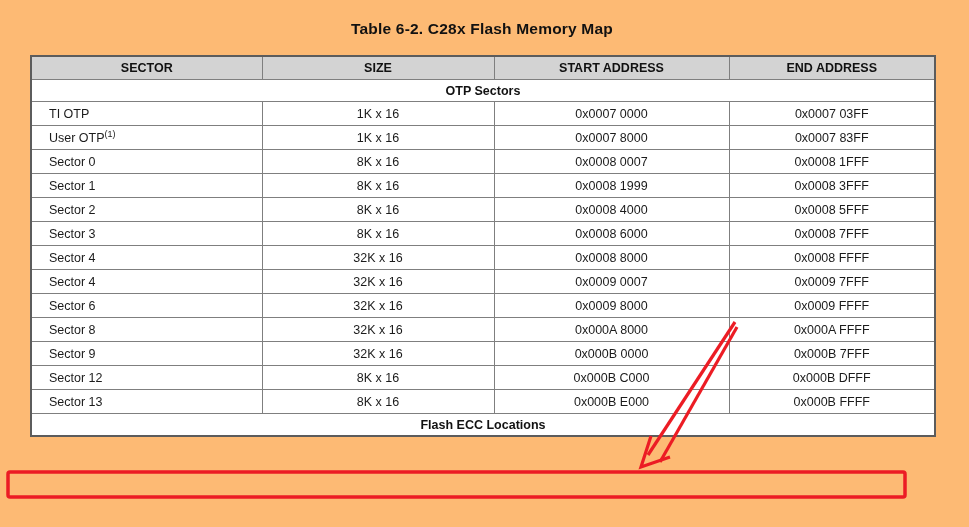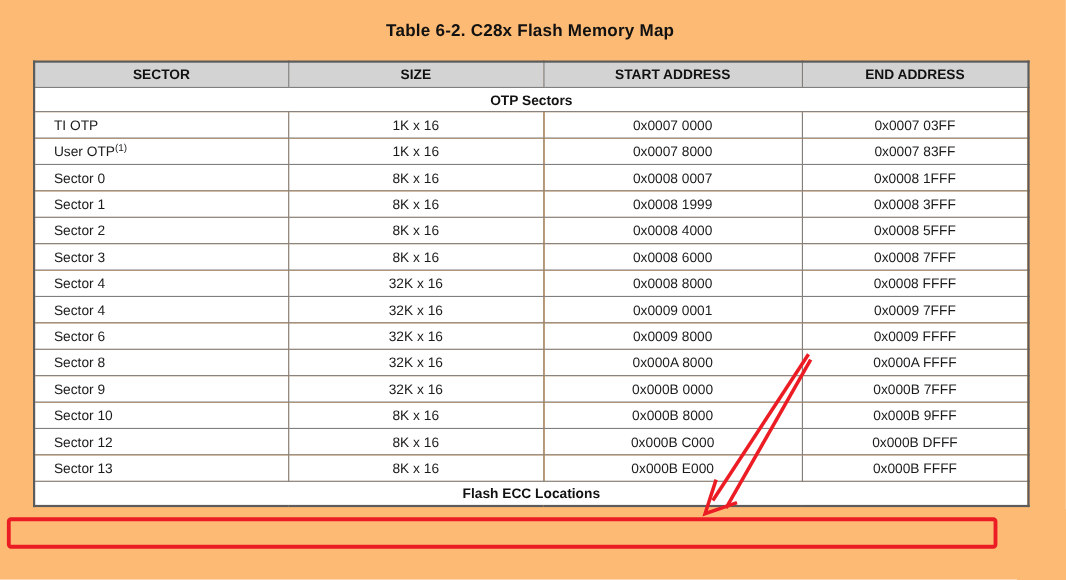--- a/index.html
+++ b/index.html
@@ -152,46 +152,40 @@
         </tr>
         <tr>
           <td class="sector-cell">Sector 4</td>
           <td class="center-cell">32K x 16</td>
           <td class="center-cell">0x0008 8000</td>
           <td class="center-cell">0x0008 FFFF</td>
         </tr>
         <tr>
           <td class="sector-cell">Sector 4</td>
           <td class="center-cell">32K x 16</td>
-          <td class="center-cell">0x0009 0001</td>
+          <td class="center-cell">0x0009 0007</td>
           <td class="center-cell">0x0009 7FFF</td>
         </tr>
         <tr>
           <td class="sector-cell">Sector 6</td>
           <td class="center-cell">32K x 16</td>
           <td class="center-cell">0x0009 8000</td>
           <td class="center-cell">0x0009 FFFF</td>
         </tr>
         <tr>
           <td class="sector-cell">Sector 8</td>
           <td class="center-cell">32K x 16</td>
           <td class="center-cell">0x000A 8000</td>
           <td class="center-cell">0x000A FFFF</td>
         </tr>
         <tr>
           <td class="sector-cell">Sector 9</td>
           <td class="center-cell">32K x 16</td>
           <td class="center-cell">0x000B 0000</td>
           <td class="center-cell">0x000B 7FFF</td>
-        </tr>
-        <tr>
-          <td class="sector-cell">Sector 10</td>
-          <td class="center-cell">8K x 16</td>
-          <td class="center-cell">0x000B 8000</td>
-          <td class="center-cell">0x000B 9FFF</td>
         </tr>
         <tr>
           <td class="sector-cell">Sector 12</td>
           <td class="center-cell">8K x 16</td>
           <td class="center-cell">0x000B C000</td>
           <td class="center-cell">0x000B DFFF</td>
         </tr>
         <tr>
           <td class="sector-cell">Sector 13</td>
           <td class="center-cell">8K x 16</td>

